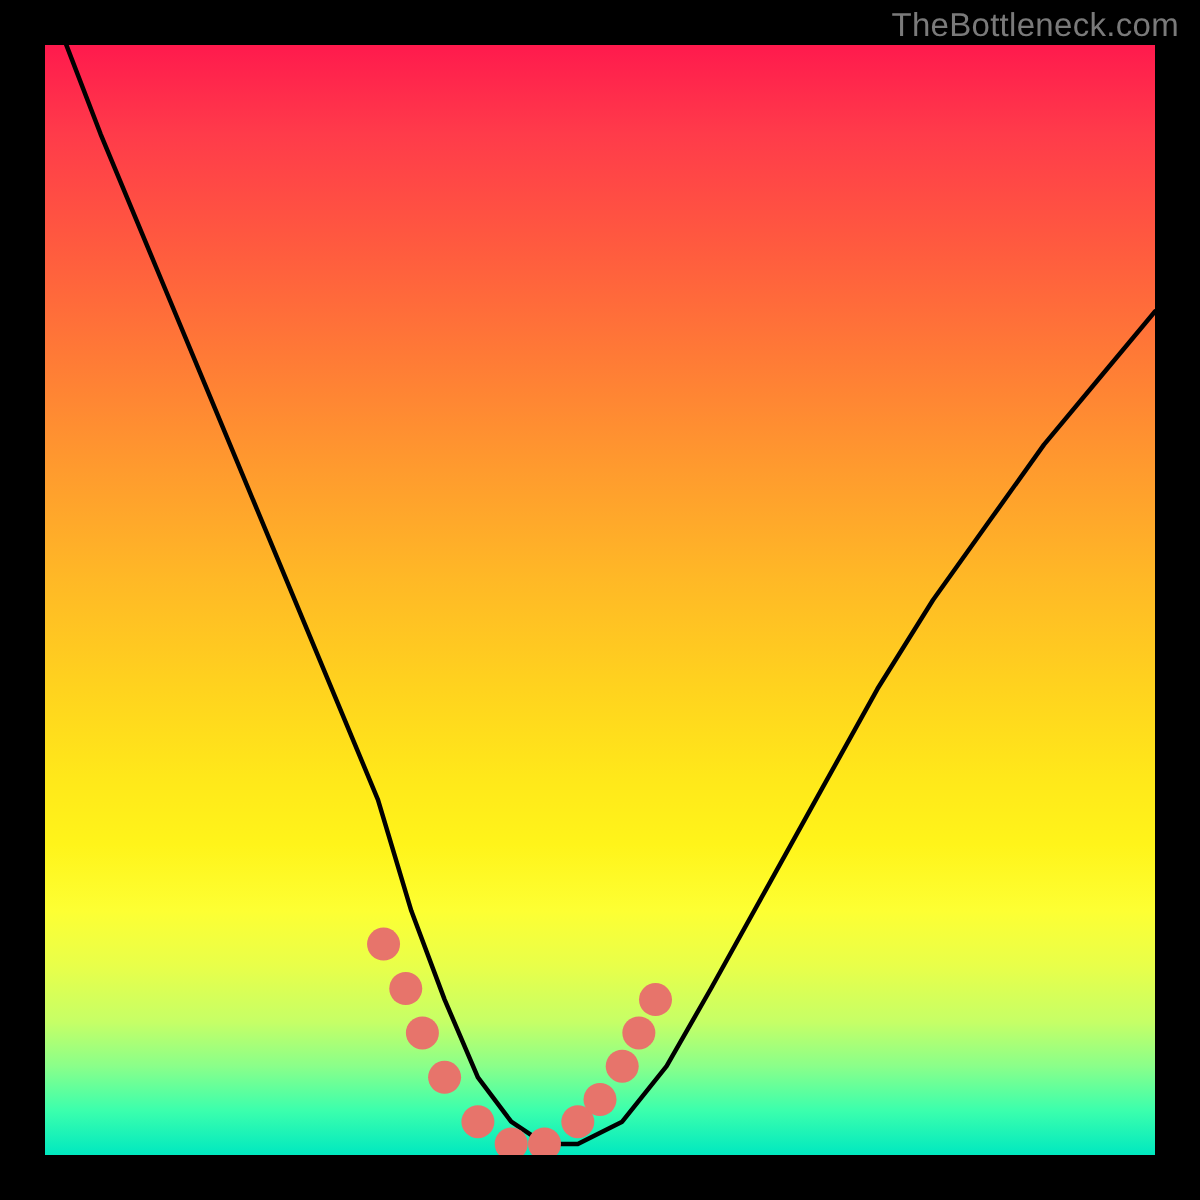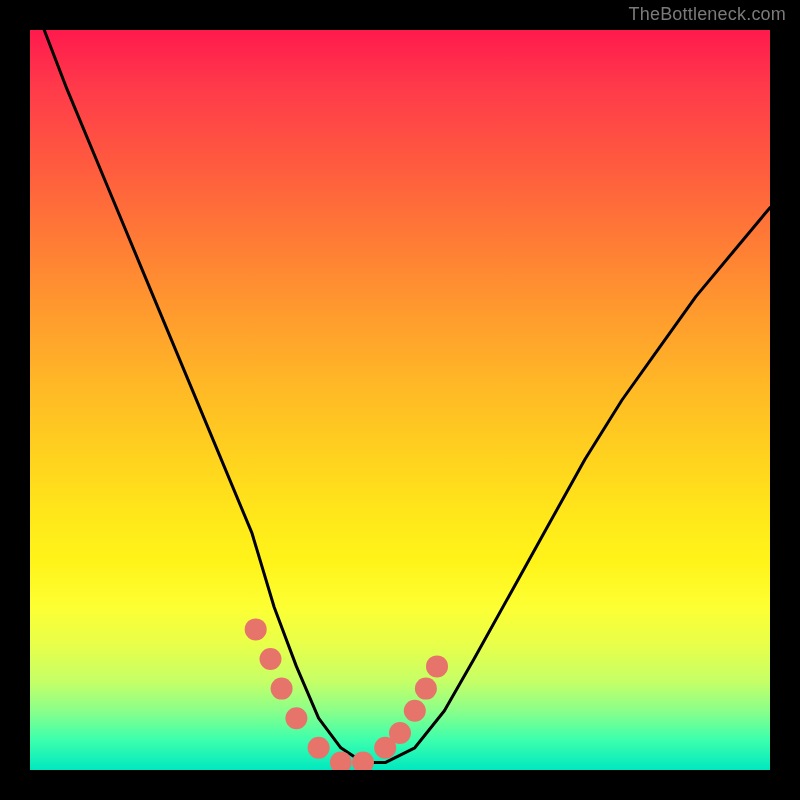--- a/index.html
+++ b/index.html
@@ -40,21 +40,21 @@
       #3bffad 96%,
       #00e8c0 100%
     );
     overflow: hidden;
   }
   .watermark {
     position: absolute;
     top: 4px;
     right: 14px;
     color: #7a7a7a;
-    font-size: 18px;
+    font-size: 22px;
     font-weight: 500;
     letter-spacing: 0.2px;
     z-index: 5;
   }
   svg.curves {
     position: absolute;
     top: 0; left: 0;
     width: 740px; height: 740px;
   }
 </style>

